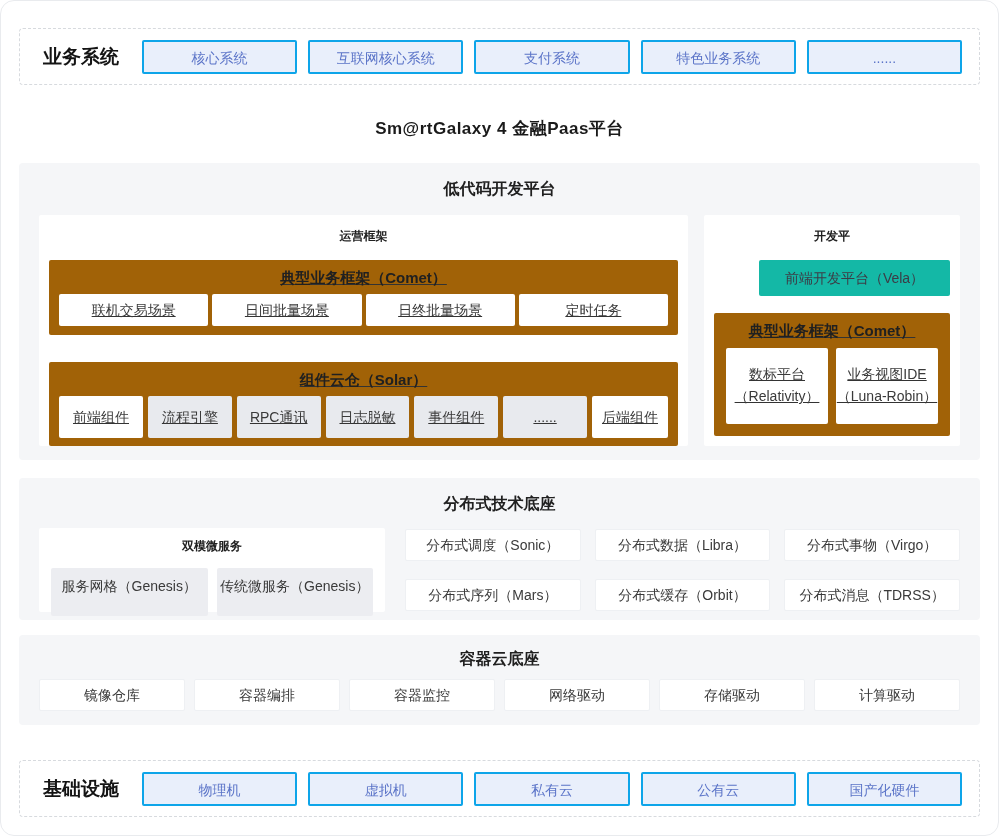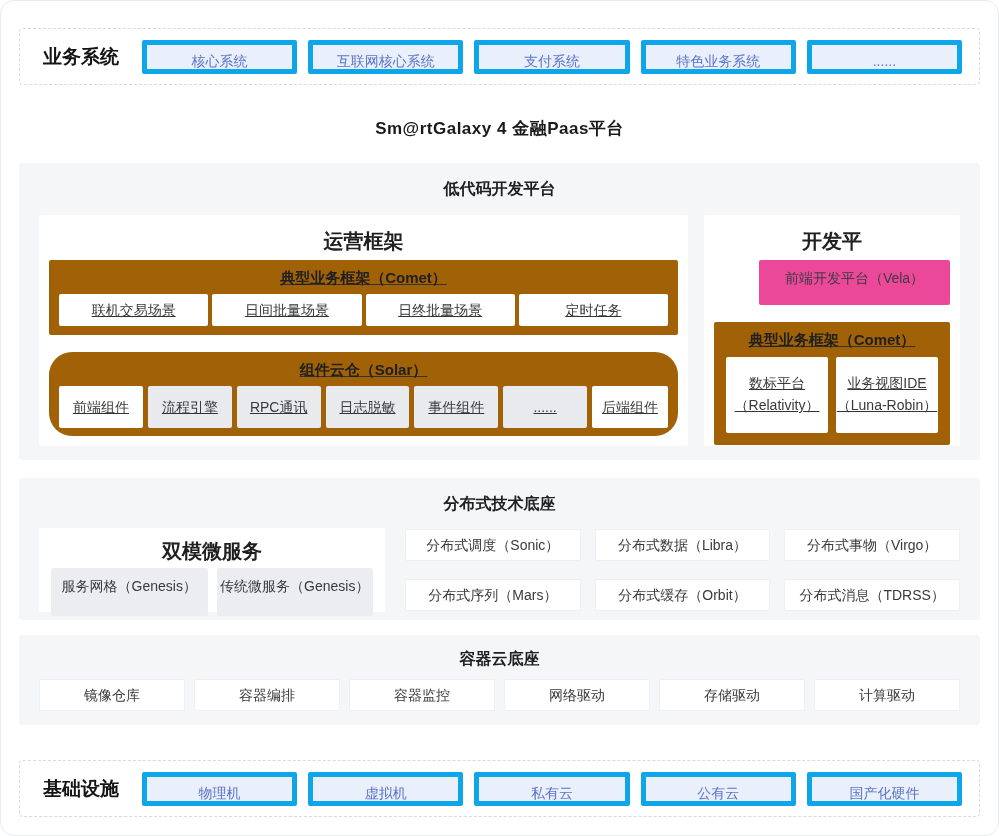--- a/index.html
+++ b/index.html
@@ -32,21 +32,21 @@
     font-size: 19px;
     font-weight: bold;
     color: #141414;
     flex: 0 0 auto;
   }
   .band-chips { flex: 1; display: flex; gap: 11px; }
   .chip-blue {
     flex: 1;
     height: 34px; line-height: 32px;
     background: #e9effb;
-    border: 5px solid #0ea5e9;
+    border: 2px solid #0ea5e9;
     border-radius: 2px;
     text-align: center;
     font-size: 14px;
     color: #5b74c8;
   }
   
   .main-title {
     margin-top: 32px;
     height: 22px;
     text-align: center;
@@ -71,21 +71,21 @@
     padding-top: 16px;
     height: 38px;
   }
   
   .lowcode { height: 297px; }
   .lowcode-body { margin-top: 14px; display: flex; gap: 16px; height: 231px; }
   .card { background: #fff; border-radius: 2px; }
   .op-card { flex: 1; padding: 0 10px; }
   .card-title {
     text-align: center;
-    font-size: 20px;
+    font-size: 12px;
     font-weight: bold;
     color: #202020;
     padding-top: 13px;
     height: 45px;
   }
   .graybox { background: #a16207; border-radius: 2px; padding: 8px 10px; text-decoration: underline; }
   .graybox-title {
     text-align: center;
     font-size: 15px;
     font-weight: bold;
@@ -96,30 +96,30 @@
   .comet-box { height: 75px; }
   .comet-row { display: flex; gap: 4px; }
   .cell {
     text-align: center;
     font-size: 14px;
     color: #3a3a3a;
     background: #fff;
     border-radius: 2px;
   }
   .cell-sm { flex: 1; height: 32px; line-height: 32px; }
-  .solar-box { margin-top: 17px; height: 84px; border-radius: 23px; }
+  .solar-box { margin-top: 27px; height: 84px; }
   .solar-row { display: flex; gap: 5px; }
   .cell-solar { height: 42px; line-height: 42px; }
   .cell-end { flex: 0 0 84px; background: #fff; }
   .cell-gray { flex: 1; background: #e8eaee; }
   
   .dev-card { flex: 0 0 256px; padding: 0 10px; }
   .vela-chip {
-    height: 45px; line-height: 36px;
-    background: #ec4899;
+    height: 36px; line-height: 36px;
+    background: #14b8a6;
     border-radius: 2px;
     text-align: center;
     font-size: 14px;
     color: #3c3c46;
     margin-left: 45px;
   }
   .devcomet-box { margin-top: 17px; height: 123px; padding: 8px 12px; }
   .dev-row { display: flex; gap: 8px; margin-top: 1px; }
   .cell-tall {
     flex: 1;

